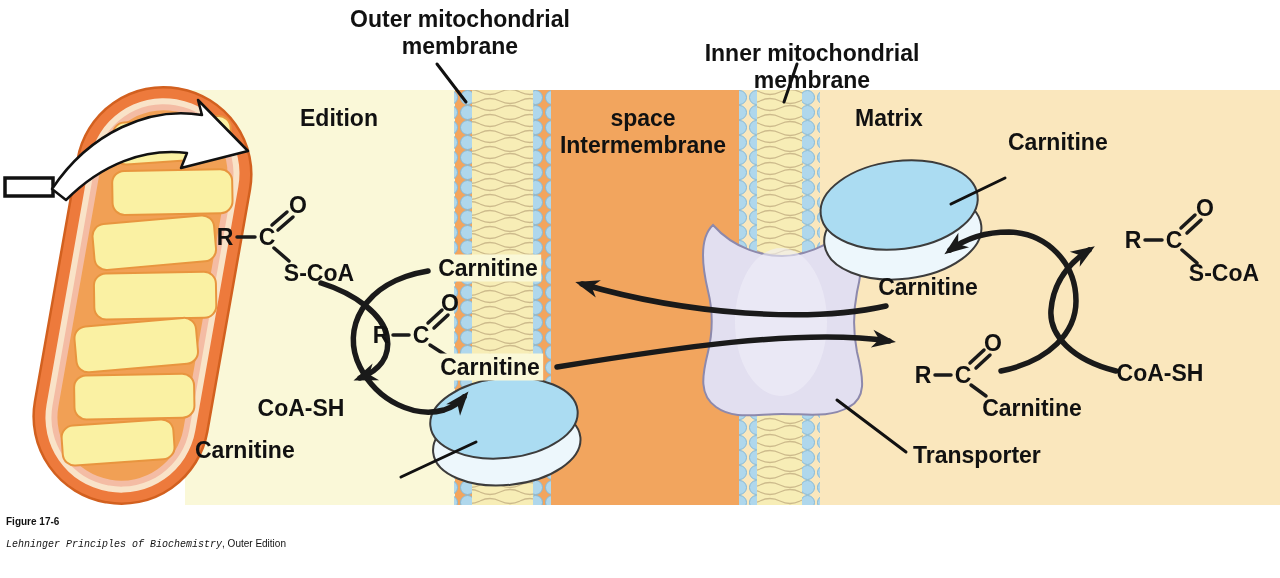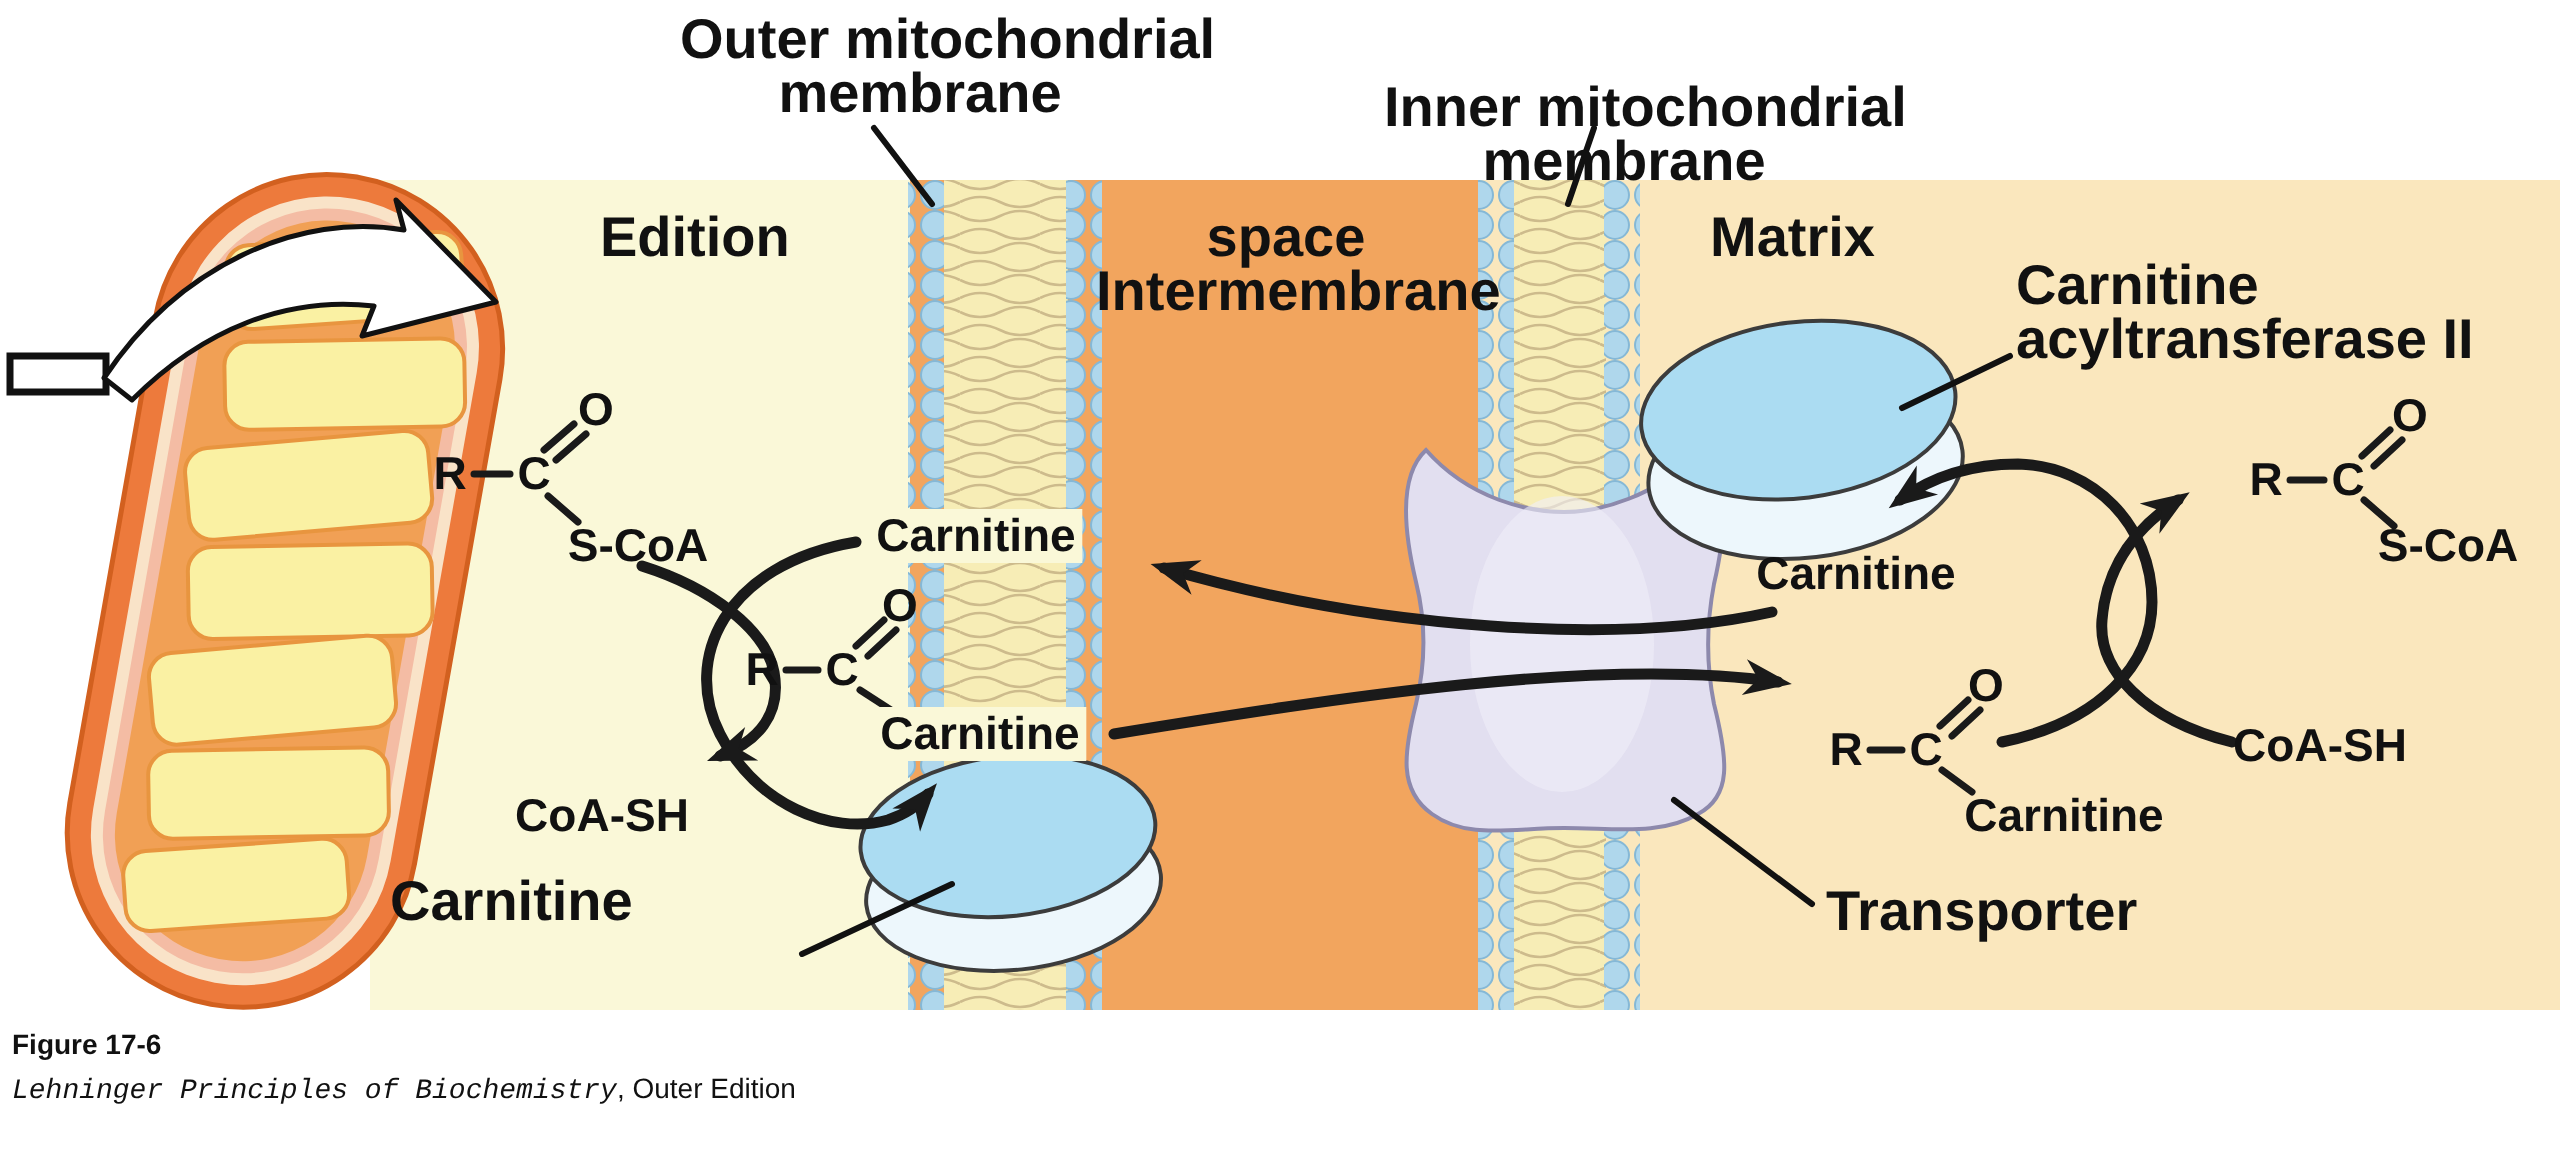--- a/index.html
+++ b/index.html
@@ -28,25 +28,25 @@
   .pointer{stroke:#111;stroke-width:3;stroke-linecap:round;}
   .inset-arrow{fill:#fff;stroke:#111;stroke-width:2.5;stroke-linejoin:round;}
   .zoom-rect{fill:none;stroke:#111;stroke-width:3.5;}
   .mito-outer{fill:#ED7A3C;stroke:#D2601F;stroke-width:2.5;}
   .mito-rim{fill:#F9E3C8;}
   .mito-pink{fill:#F4BCA4;}
   .mito-matrix{fill:#F1A055;}
   .crista{fill:#FAF1A3;stroke:#E8953F;stroke-width:2;}
 
   
-  .lbl{position:absolute;font-weight:bold;font-size:28px;line-height:27px;white-space:nowrap;}
+  .lbl{position:absolute;font-weight:bold;font-size:23px;line-height:27px;white-space:nowrap;}
   .tc{text-align:center;}
   .chem{position:absolute;font-weight:bold;font-size:23px;white-space:nowrap;transform:translate(-50%,-50%);}
   .boxed{background:var(--cytosol-bg,#FAF8D8);padding:0 3px;}
-  .caption{position:absolute;left:6px;top:511px;font-size:14px;line-height:22px;}
+  .caption{position:absolute;left:6px;top:511px;font-size:10px;line-height:22px;}
   .cap-bold{font-weight:bold;}
   .ital{font-style:italic;font-family:Liberation Mono, monospace;}
 </style>
 </head>
 <body>
 
 <div class="stage">
 
   <svg class="art" width="1280" height="578" viewBox="0 0 1280 578">
     <defs>
@@ -209,21 +209,20 @@
   <span class="chem boxed" style="left:490px;top:367px;">Carnitine</span>
 
   <span class="chem" style="left:301px;top:408px;">CoA-SH</span>
 
   <div class="lbl" style="left:195px;top:437px;">
     <div>Carnitine</div>
   </div>
 
   <div class="lbl" style="left:1008px;top:129px;">
     <div>Carnitine</div>
-    <div>acyltransferase II</div>
   </div>
 
   <span class="chem" style="left:928px;top:287px;">Carnitine</span>
 
   <span class="chem" style="left:1133px;top:240px;">R</span>
   <span class="chem" style="left:1174px;top:240px;">C</span>
   <span class="chem" style="left:1205px;top:208px;">O</span>
   <span class="chem" style="left:1224px;top:273px;">S-CoA</span>
 
   <span class="chem" style="left:923px;top:375px;">R</span>

